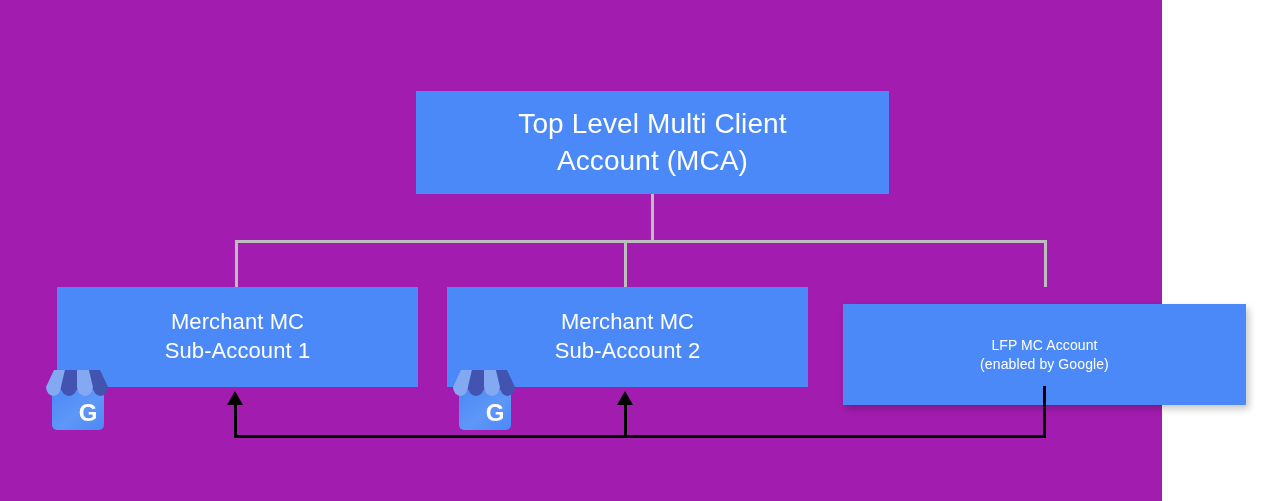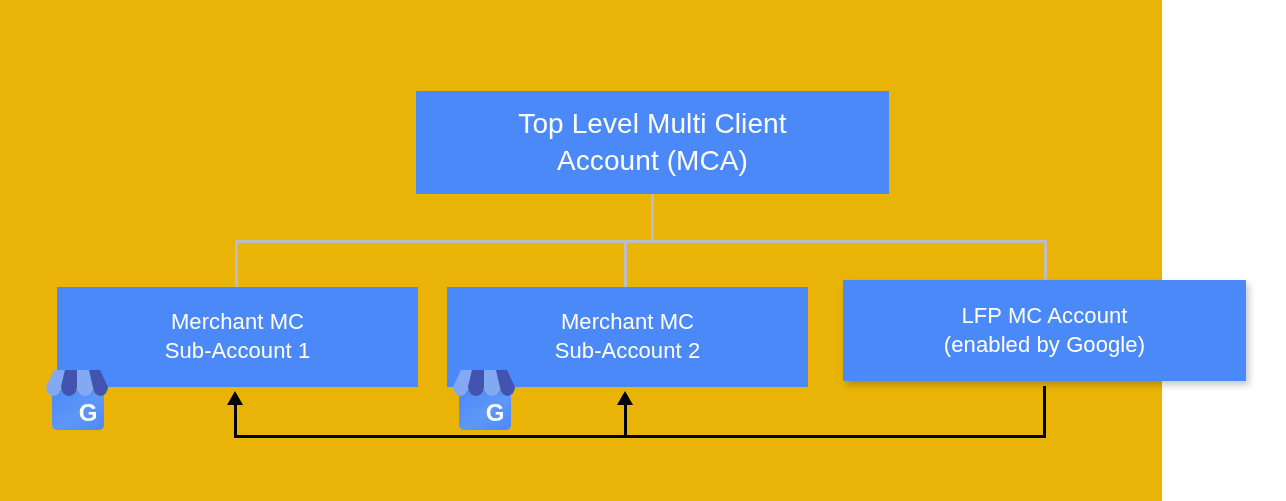--- a/index.html
+++ b/index.html
@@ -10,21 +10,21 @@
   body {
     width: 1286px;
     height: 501px;
     font-family: "Liberation Sans", sans-serif;
     overflow: hidden;
   }
   #canvas {
     position: relative;
     width: 1162px;
     height: 501px;
-    background: #eab308;
+    background: #a21caf;
   }
 
   
   .node {
     position: absolute;
     box-sizing: border-box;
     background: #4a89f7;
     color: #ffffff;
     display: flex;
     align-items: center;
@@ -54,24 +54,24 @@
   }
   #node-sub2 {
     left: 447px;
     top: 287px;
     width: 361px;
     height: 100px;
     font-size: 22px;
   }
   #node-lfp {
     left: 843px;
-    top: 280px;
+    top: 304px;
     width: 403px;
     height: 101px;
-    font-size: 22px;
+    font-size: 14px;
     box-shadow: 3px 4px 7px rgba(0,0,0,0.22);
   }
 
   
   .wire {
     position: absolute;
     background: #bdbdbd;
   }
   .wire-v { width: 3px; }
   .wire-h { height: 3px; }

